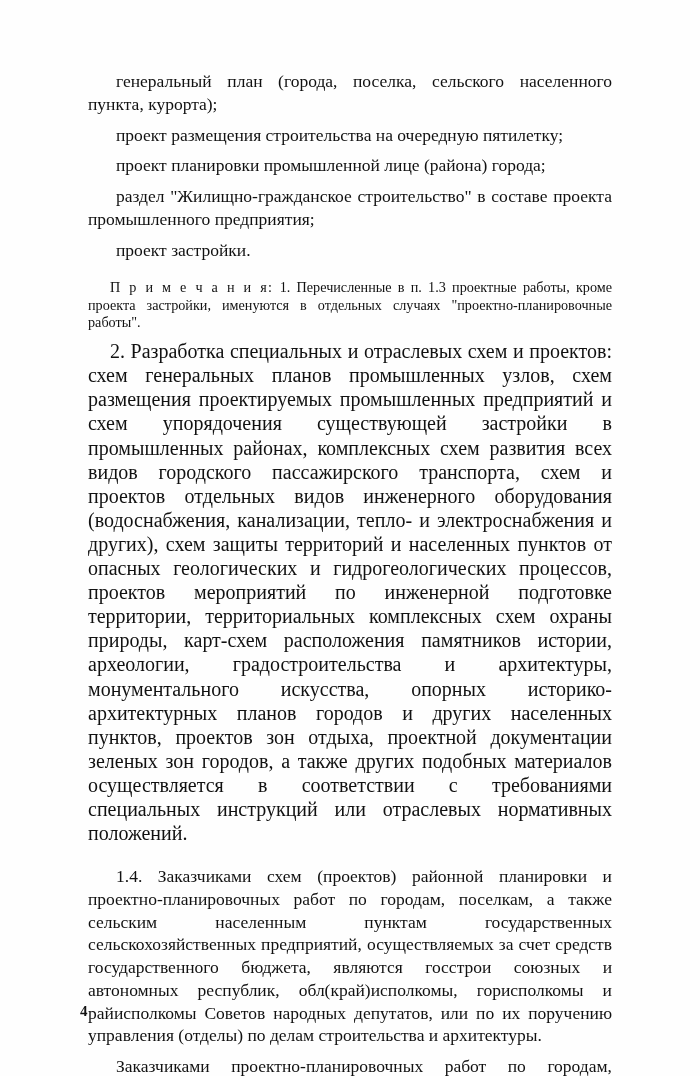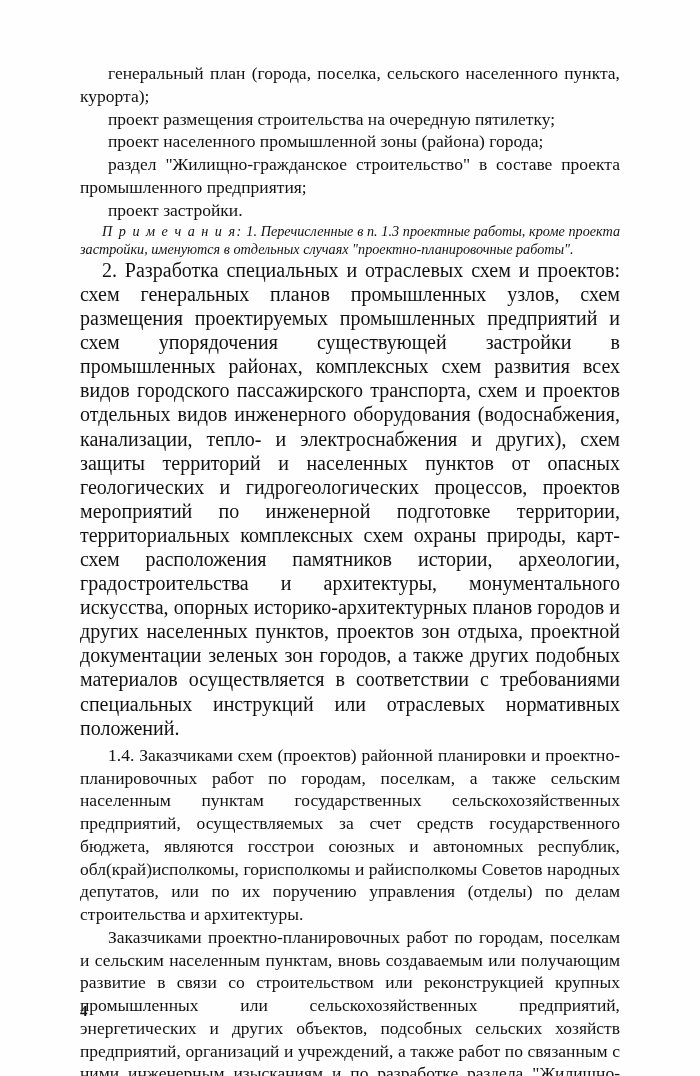--- a/index.html
+++ b/index.html
@@ -23,35 +23,34 @@
     height: 1076px;
     background: #fefefe;
   }
   .content {
     position: absolute;
     left: 80px;
     top: 62px;
     width: 540px;
   }
   p {
-    margin: 0;
+    margin: 8px;
     text-align: justify;
     text-justify: inter-word;
   }
   .lvl1 {
     font-size: 17.5px;
     line-height: 1.30;
     text-indent: 28px;
   }
   .note {
     font-size: 14.2px;
     line-height: 1.22;
     text-align: justify;
     text-indent: 22px;
-    font-style: italic;
   }
   .note .spaced {
     letter-spacing: 1.4px;
   }
   .small-block {
     font-size: 20px;
     line-height: 1.205;
     text-align: justify;
     text-indent: 22px;
   }
@@ -67,21 +66,21 @@
   }
 </style>
 </head>
 <body>
 
 <div class="page">
   <div class="content">
 
     <p class="lvl1">генеральный план (города, поселка, сельского населенного пункта, курорта);</p>
     <p class="lvl1">проект размещения строительства на очередную пятилетку;</p>
-    <p class="lvl1">проект населенного промышленной зоны (района) города;</p>
+    <p class="lvl1">проект планировки промышленной лице (района) города;</p>
     <p class="lvl1">раздел "Жилищно-гражданское строительство" в составе проекта промышленного предприятия;</p>
     <p class="lvl1">проект застройки.</p>
 
     <div class="gap-sm"></div>
 
     <p class="note"><span class="spaced">П р и м е ч а н и я:</span> <span>1. Перечисленные в п. 1.3 проектные работы, кроме проекта застройки, именуются в отдельных случаях "проектно-планировочные работы".</span></p>
 
     <p class="small-block">2. Разработка специальных и отраслевых схем и проектов: схем генеральных планов промышленных узлов, схем размещения проектируемых промышленных предприятий и схем упорядочения существующей застройки в промышленных районах, комплексных схем развития всех видов городского пассажирского транспорта, схем и проектов отдельных видов инженерного оборудования (водоснабжения, канализации, тепло- и электроснабжения и других), схем защиты территорий и населенных пунктов от опасных геологических и гидрогеологических процессов, проектов мероприятий по инженерной подготовке территории, территориальных комплексных схем охраны природы, карт-схем расположения памятников истории, археологии, градостроительства и архитектуры, монументального искусства, опорных историко-архитектурных планов городов и других населенных пунктов, проектов зон отдыха, проектной документации зеленых зон городов, а также других подобных материалов осуществляется в соответствии с требованиями специальных инструкций или отраслевых нормативных положений.</p>
 
     <div class="gap-md"></div>

